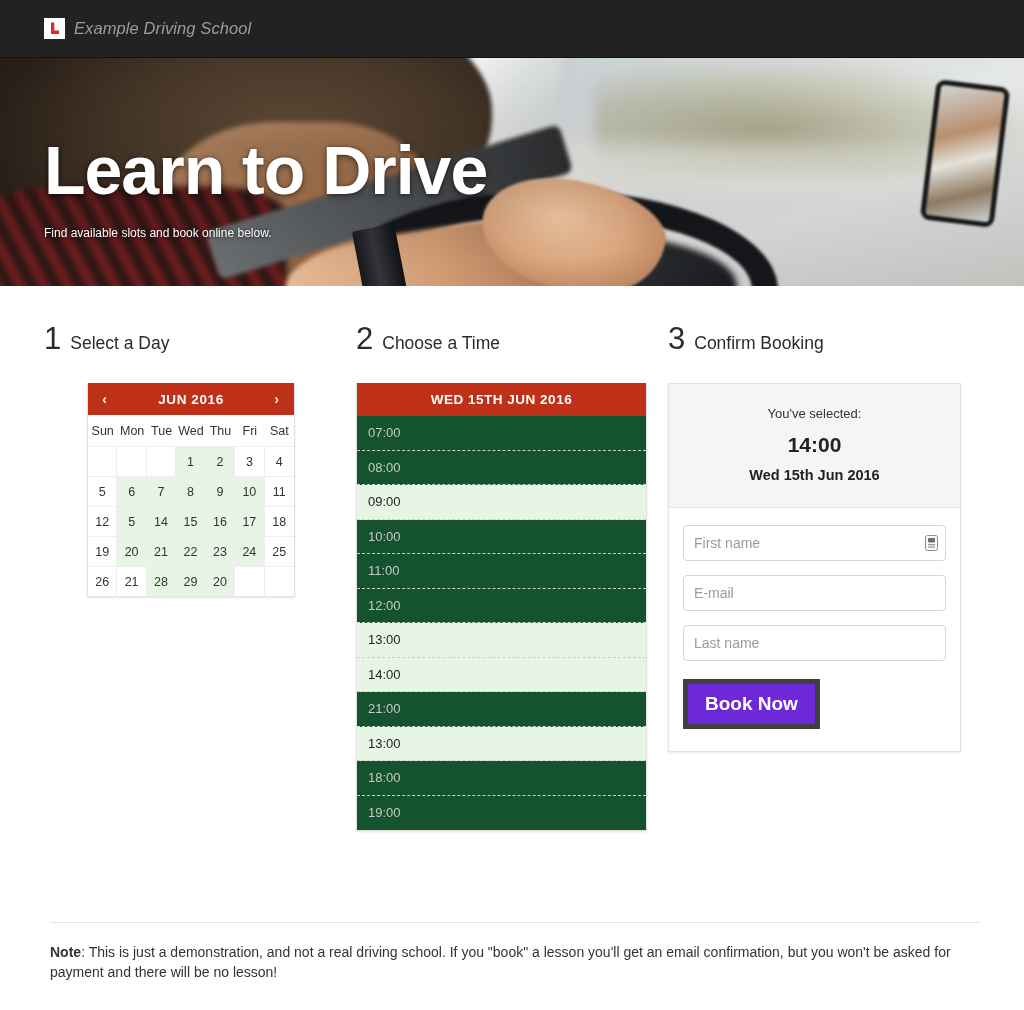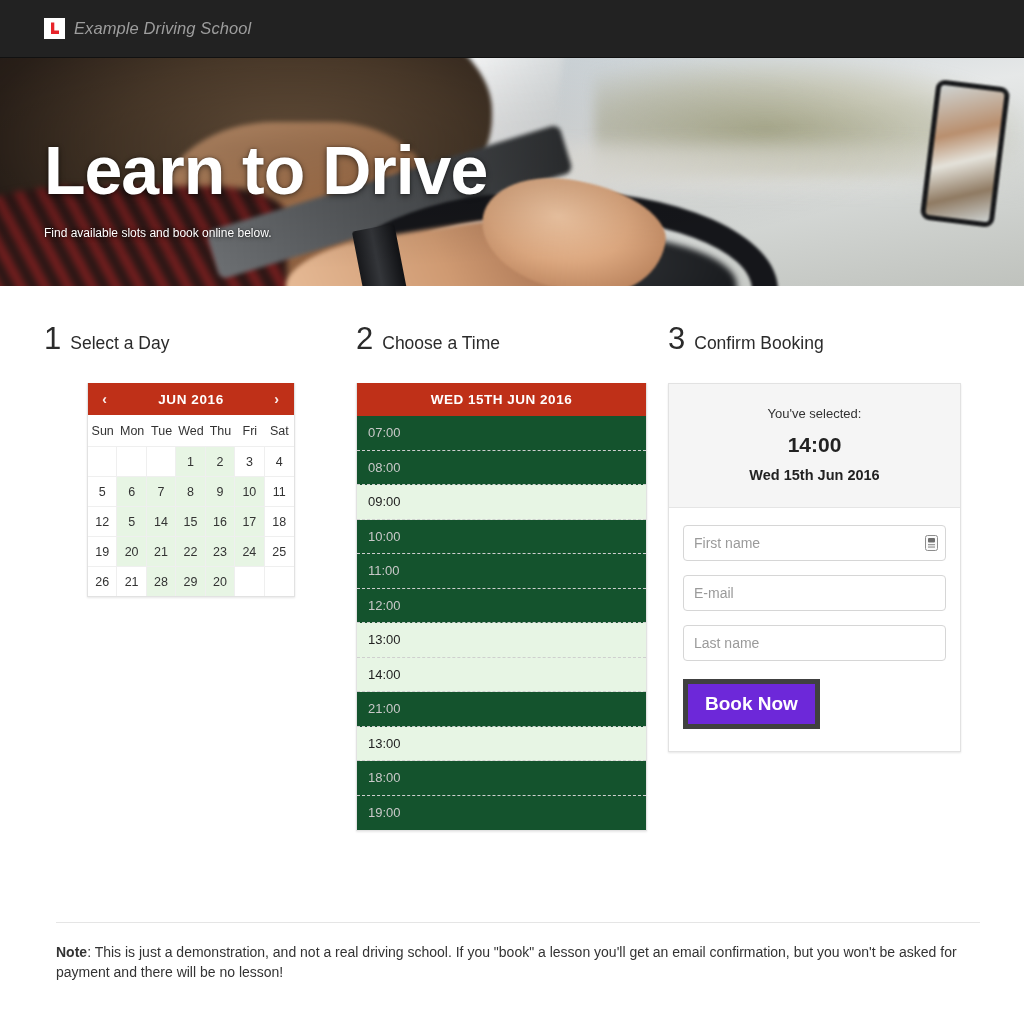--- a/index.html
+++ b/index.html
@@ -315,21 +315,21 @@
     font-family: "Liberation Sans", sans-serif;
     margin-top: 4px;
   }
 
   
   .footer {
     margin: 0 44px;
     border-top: 1px solid #e5e5e5;
     padding-top: 19px;
     position: absolute;
-    left: 12px; right: 0;
+    left: 6px; right: 0;
     top: 922px;
   }
   .footer-note {
     font-size: 14px;
     line-height: 1.45;
     color: #333333;
     width: 920px;
   }
   .footer-note b { font-weight: bold; }
 </style>

